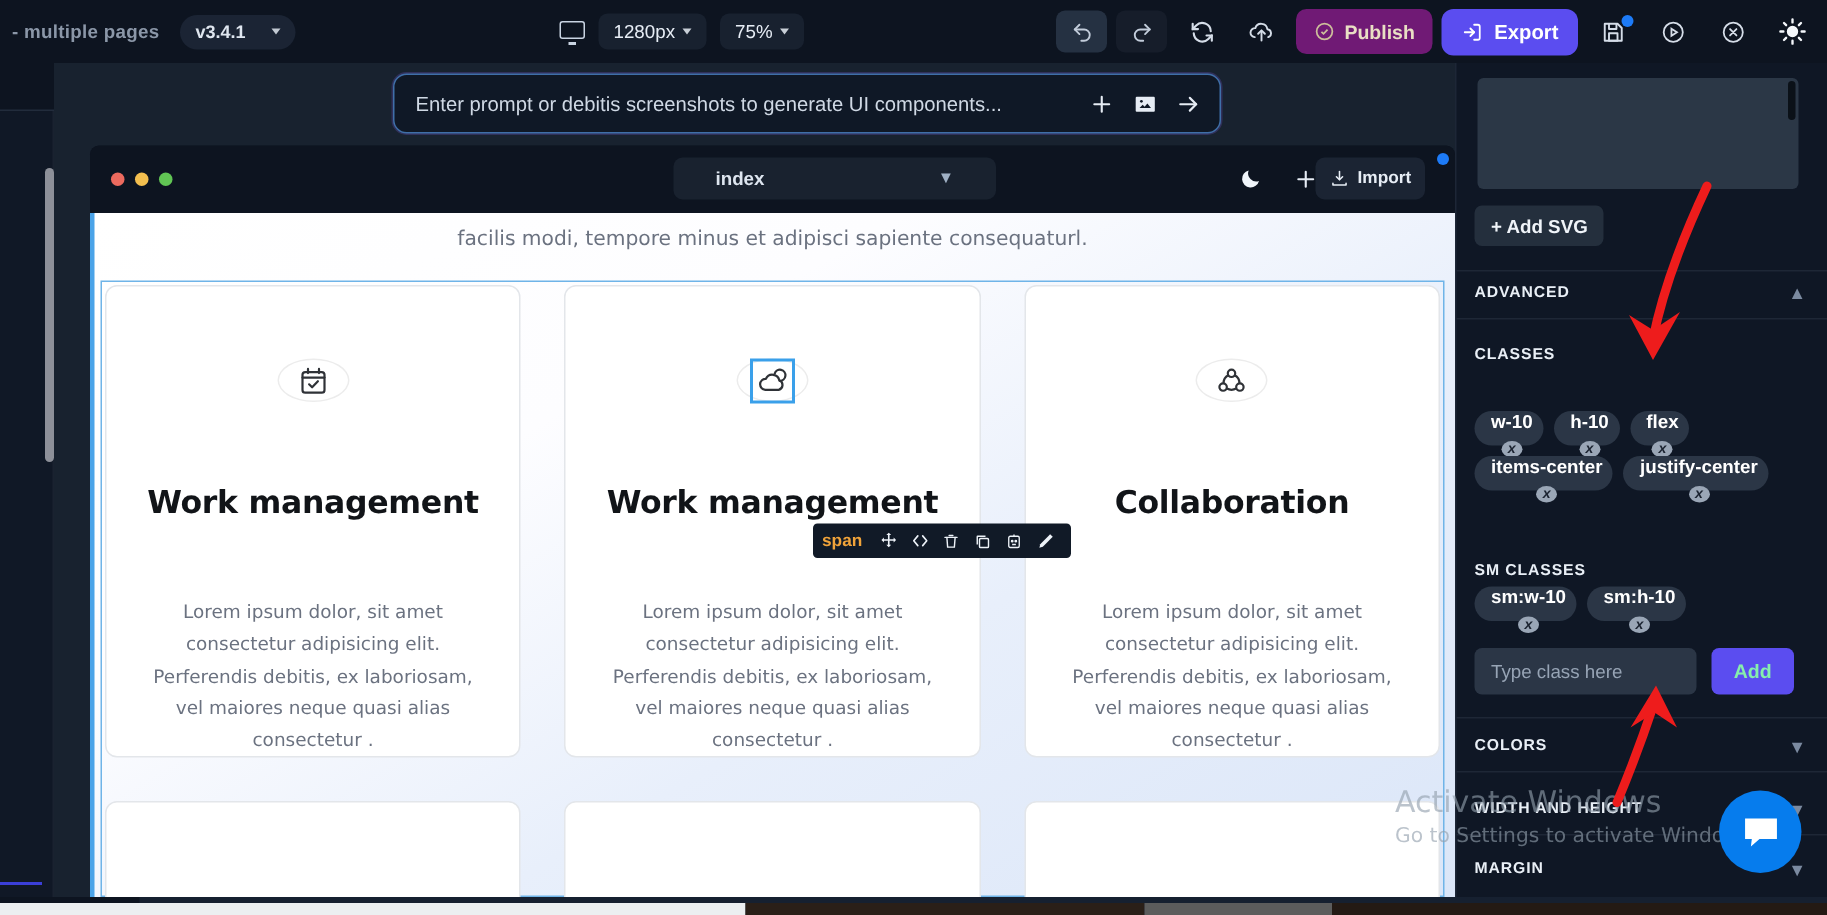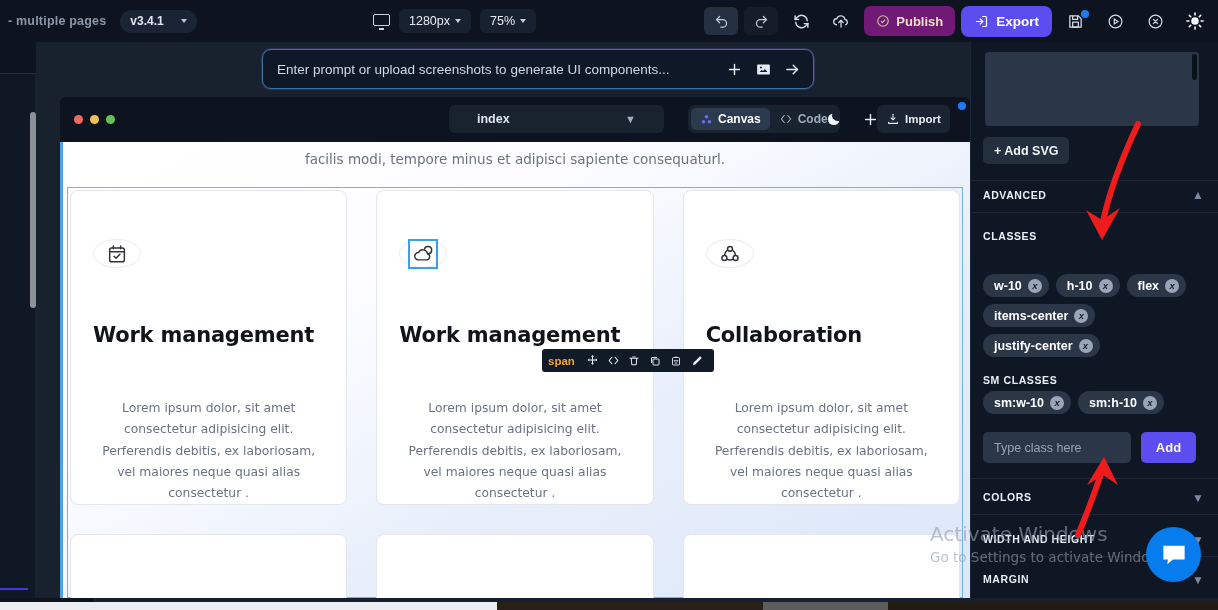--- a/index.html
+++ b/index.html
@@ -173,21 +173,21 @@
     position:absolute; left:7px; top:45px; width:896px; height:411px;
     border:1px solid #6fb4e8; border-top:1px solid #6fb4e8;
     pointer-events:none;
   }
   .grid {
     position:absolute; left:10px; top:48px; width:890px; height:404px;
     display:grid; grid-template-columns: repeat(3, 1fr); gap: 29px;
   }
   .card {
     background:#fff; border:1px solid #e3e6ea; border-radius:8px;
-    height:315px; display:flex; flex-direction:column; 
+    height:315px; display:flex; flex-direction:column; align-items:center;
     padding: 48px 22px 0 22px;
     gap: 40px;
   }
   .card.row2 { height:315px; }
   .icon-circle {
     width:48px;height:48px;border-radius:50%;
     border:1px solid #ececec; display:flex;align-items:center;justify-content:center;
     color:#2f3237; position:relative;
   }
   .icon-circle.selected .svgbox { outline:2px solid #3aa0ea; }
@@ -243,36 +243,36 @@
   }
   .sublabel {
     position:absolute; left:12px; top:245px; color:#5b7ff0;
     font-size:12.2px; font-weight:bold;
   }
   .chips { position:absolute; left:12px; top:272px; width:224px;
     display:flex; flex-wrap:wrap; gap:7px; }
   .chip {
     background:#2b3646; border-radius:13px; height:23px;
     display:flex;align-items:center;gap:6px; padding: 0 7px 0 11px;
-    color:#fff; font-size:12.5px; font-weight:bold;
+    color:#fff; font-size:12.5px; font-weight:bold;flex-direction:column;
   }
   .chip .x {
     width:14px;height:14px;border-radius:50%; background:#9aa6b6; color:#1b2330;
     font-size:9.5px; font-weight:bold; display:flex;align-items:center;justify-content:center;
   }
   .chips2 { position:absolute; left:12px; top:392px; width:224px;
     display:flex; flex-wrap:wrap; gap:7px; }
   .classinput {
     position:absolute; left:12px; top:433px; width:148px; height:31px;
     background:#2b3646; border-radius:5px; color:#97a4b5;
     font-size:12.5px; display:flex; align-items:center; padding:0 11px;
   }
   .addbtn2 {
     position:absolute; left:170px; top:433px; width:55px; height:31px;
-    background:#5b4df0; border-radius:5px; color:#fef9c3;
+    background:#5b4df0; border-radius:5px; color:#86efac;
     font-size:13px; font-weight:bold;
     display:flex;align-items:center;justify-content:center;
   }
 
   
   .arrow { position:absolute; pointer-events:none; z-index:40; }
 
   
   .chatfab {
     position:absolute; right:17px; bottom:28px; width:55px; height:55px;
@@ -404,21 +404,21 @@
 
   <div class="left-rail">
     <div class="left-rail-top"></div>
     <div class="rail-accent"></div>
   </div>
   <div class="rail-scroll" style="position:absolute;left:30px;top:112px;"></div>
 
   <div class="workspace">
 
     <div class="promptbar">
-      <span class="ph">Enter prompt or upload screenshots to generate UI components...</span>
+      <span class="ph">Enter prompt or debitis screenshots to generate UI components...</span>
       <span class="pi">
         <svg width="17" height="17" viewBox="0 0 24 24" fill="none" stroke="#e6ecf4" stroke-width="2" stroke-linecap="round">
             <path d="M12 5v14M5 12h14"></path>
           </svg>
       </span>
       <span class="pi">
         <svg width="17" height="17" viewBox="0 0 24 24" fill="#e6ecf4">
             <path d="M4 5h16a1 1 0 0 1 1 1v12a1 1 0 0 1-1 1H4a1 1 0 0 1-1-1V6a1 1 0 0 1 1-1zm2.6 10.6h10.8l-3.4-4.4-2.6 3.2-1.8-2z"></path>
             <circle cx="8.4" cy="9.2" r="1.3" fill="#0f1826"></circle>
           </svg>
@@ -437,37 +437,20 @@
           <span style="background:#ec6a5e"></span>
           <span style="background:#f3bf4f"></span>
           <span style="background:#61c554"></span>
         </div>
 
         <div class="filesel">
           <span>index</span>
           <span class="cc">▼</span>
         </div>
 
-        <div class="segwrap">
-          <span class="seg active">
-            <svg width="13" height="13" viewBox="0 0 24 24" fill="#6f6bf5">
-                <circle cx="12" cy="7" r="3.3"></circle>
-                <circle cx="6.6" cy="16" r="3.3"></circle>
-                <circle cx="17.4" cy="16" r="3.3"></circle>
-              </svg>
-            <span>Canvas</span>
-          </span>
-          <span class="seg">
-            <svg width="14" height="14" viewBox="0 0 24 24" fill="none" stroke="#9dabbd" stroke-width="2" stroke-linecap="round" stroke-linejoin="round">
-                <path d="M9 6l-5 6 5 6"></path>
-                <path d="M15 6l5 6-5 6"></path>
-              </svg>
-            <span>Code</span>
-          </span>
-        </div>
 
         <span class="e-ibtn" style="left:760px">
           <svg width="16" height="16" viewBox="0 0 24 24" fill="#f0f5fa">
               <path d="M20 14.5A8.2 8.2 0 0 1 9.6 4 8.6 8.6 0 1 0 20 14.5z"></path>
             </svg>
         </span>
         <span class="e-ibtn" style="left:796px">
           <svg width="17" height="17" viewBox="0 0 24 24" fill="none" stroke="#e6ecf4" stroke-width="2" stroke-linecap="round">
               <path d="M12 5v14M5 12h14"></path>
             </svg>

